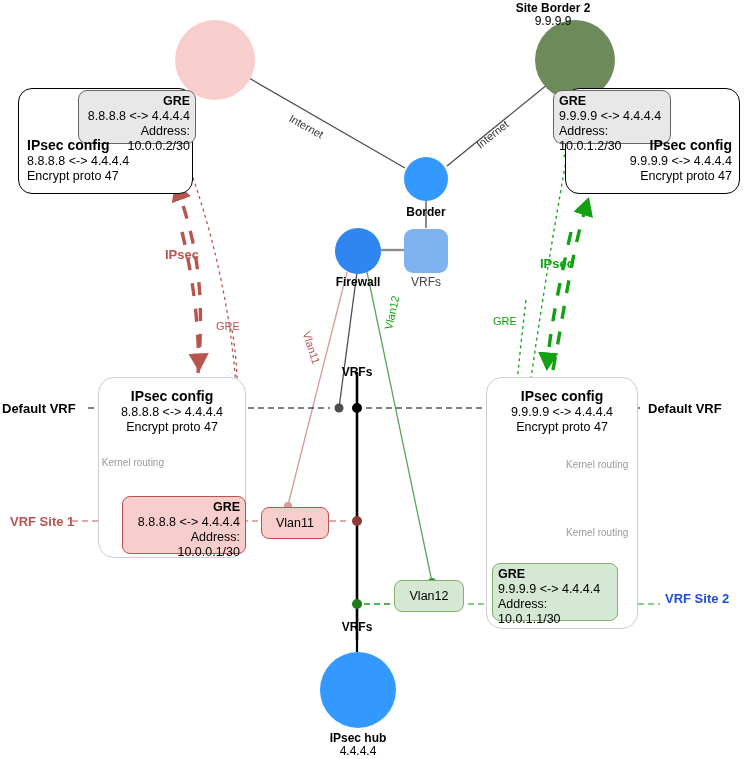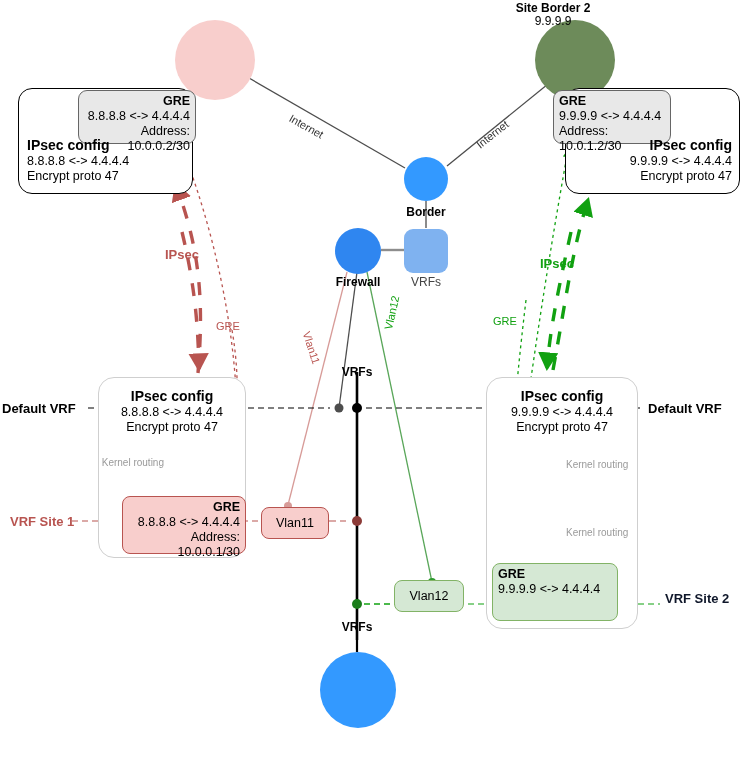--- a/index.html
+++ b/index.html
@@ -185,20 +185,24 @@
     <div>Site Border 2</div>
     <div class="nodeip">9.9.9.9</div>
   </div>
 
   <div class="abs nodelabel" style="left:386px;top:206px;width:80px;">Border</div>
 
   <div class="abs nodelabel" style="left:318px;top:276px;width:80px;">Firewall</div>
 
   <div class="abs nodelabel" style="left:386px;top:276px;width:80px;font-weight:normal;color:#444;">VRFs</div>
 
+  <div class="abs nodelabel" style="left:298px;top:732px;width:120px;">
+    <div>IPsec hub</div>
+    <div class="nodeip">4.4.4.4</div>
+  </div>
 
   <div class="obox" style="left:18px;top:88px;width:175px;height:106px;"></div>
   <div class="gbox" style="left:78px;top:90px;width:118px;height:54px;text-align:right;">
     <div><b>GRE</b></div>
     <div>8.8.8.8 &lt;-&gt; 4.4.4.4</div>
     <div>Address: 10.0.0.2/30</div>
   </div>
   <div class="cfgtxt" style="left:27px;top:138px;width:160px;text-align:left;">
     <div><b>IPsec config</b></div>
     <div>8.8.8.8 &lt;-&gt; 4.4.4.4</div>
@@ -234,20 +238,21 @@
   <div class="cfgtxt" style="left:496px;top:389px;width:132px;text-align:center;">
     <div><b>IPsec config</b></div>
     <div>9.9.9.9 &lt;-&gt; 4.4.4.4</div>
     <div>Encrypt proto 47</div>
   </div>
   <div class="abs kernel" style="left:566px;top:459px;width:72px;text-align:left;">Kernel routing</div>
   <div class="abs kernel" style="left:566px;top:527px;width:72px;text-align:left;">Kernel routing</div>
   <div class="greenbox" style="left:492px;top:563px;width:126px;height:58px;text-align:left;">
     <div><b>GRE</b></div>
     <div>9.9.9.9 &lt;-&gt; 4.4.4.4</div>
+    <div>Address: 10.0.1.1/30</div>
   </div>
 
   <div class="vlanbox vlan11" style="left:261px;top:507px;width:68px;height:32px;">
     <span>Vlan11</span>
   </div>
   <div class="vlanbox vlan12" style="left:394px;top:580px;width:70px;height:32px;">
     <span>Vlan12</span>
   </div>
 
   <div class="abs edgelbl" style="left:293px;top:112px;color:#333;transform:rotate(29deg);transform-origin:left top;">Internet</div>
@@ -261,15 +266,15 @@
 
   <div class="abs edgelbl" style="left:312px;top:330px;color:#b85450;transform:rotate(72deg);transform-origin:left top;">Vlan11</div>
   <div class="abs edgelbl" style="left:382px;top:328px;color:#11a111;transform:rotate(-77deg);transform-origin:left top;">Vlan12</div>
 
   <div class="abs nodelabel" style="left:327px;top:366px;width:60px;">VRFs</div>
   <div class="abs nodelabel" style="left:327px;top:621px;width:60px;">VRFs</div>
 
   <div class="abs vrfline-lbl" style="left:2px;top:401px;color:#000;">Default VRF</div>
   <div class="abs vrfline-lbl" style="left:648px;top:401px;color:#000;">Default VRF</div>
   <div class="abs vrfline-lbl" style="left:10px;top:514px;color:#b85450;">VRF Site 1</div>
-  <div class="abs vrfline-lbl" style="left:665px;top:591px;color:#0f172a;">VRF Site 2</div>
+  <div class="abs vrfline-lbl" style="left:665px;top:591px;color:#1d4ed8;">VRF Site 2</div>
 
 </div>
 
 </body></html>

